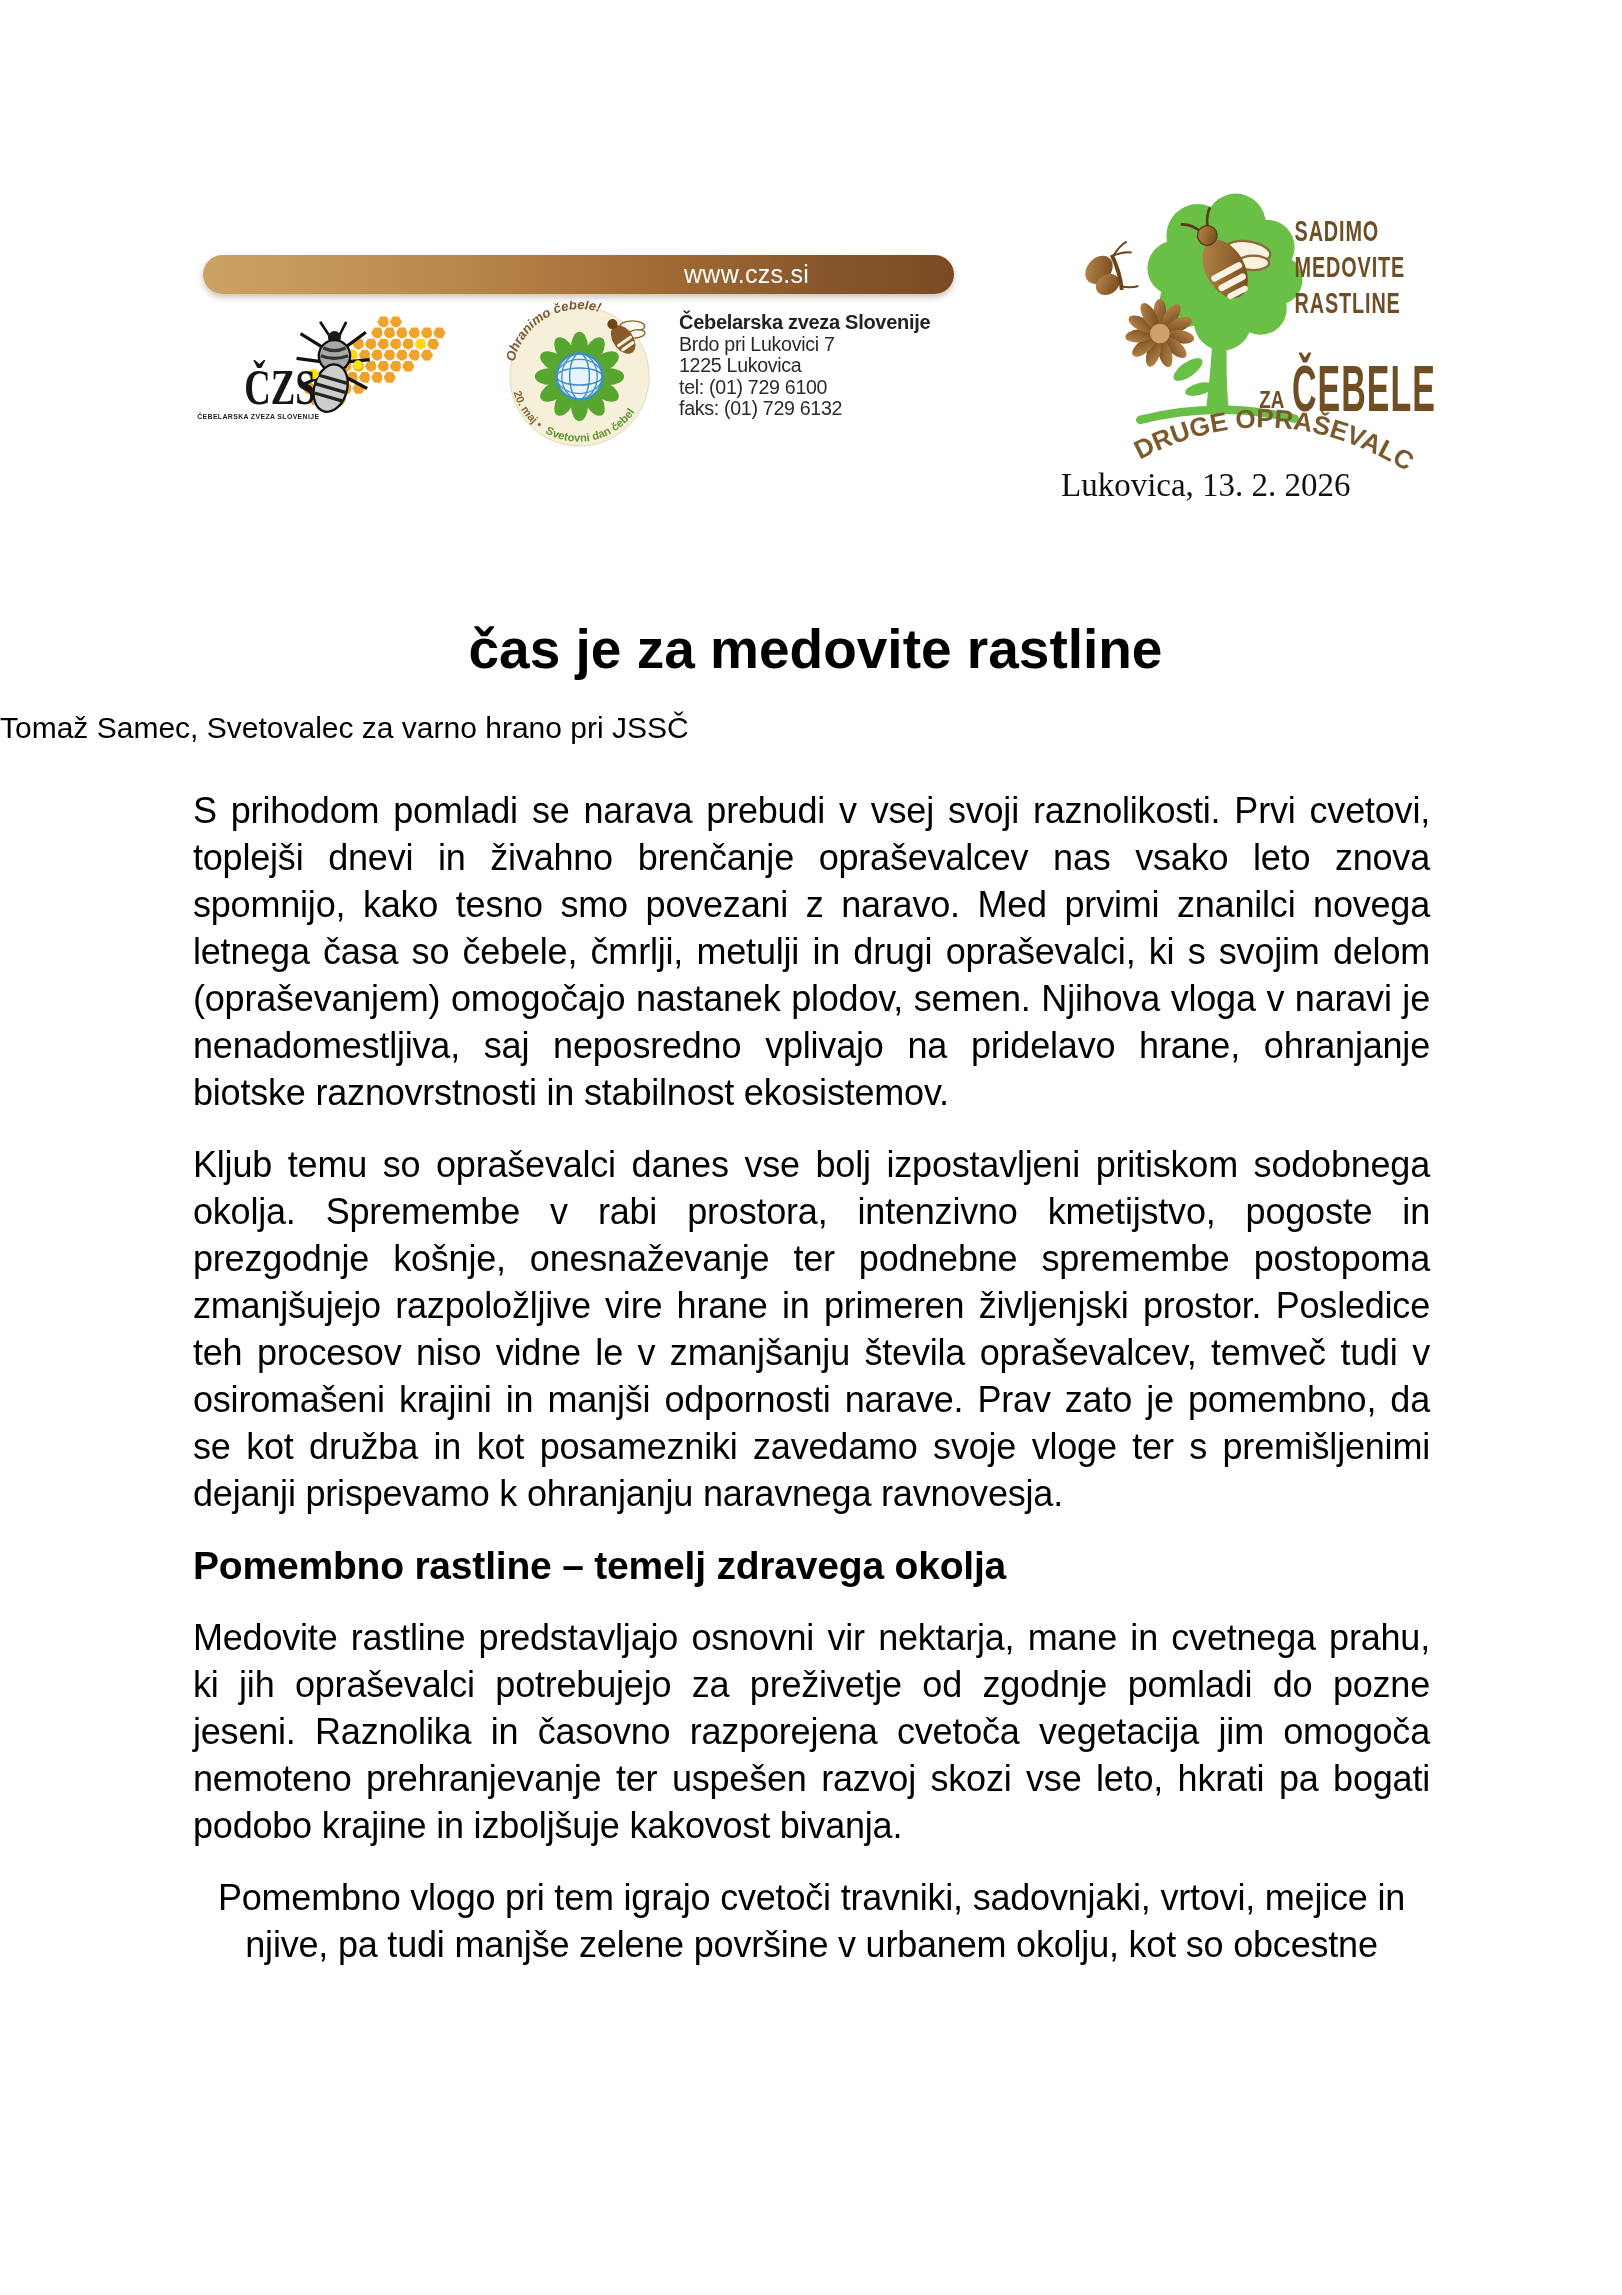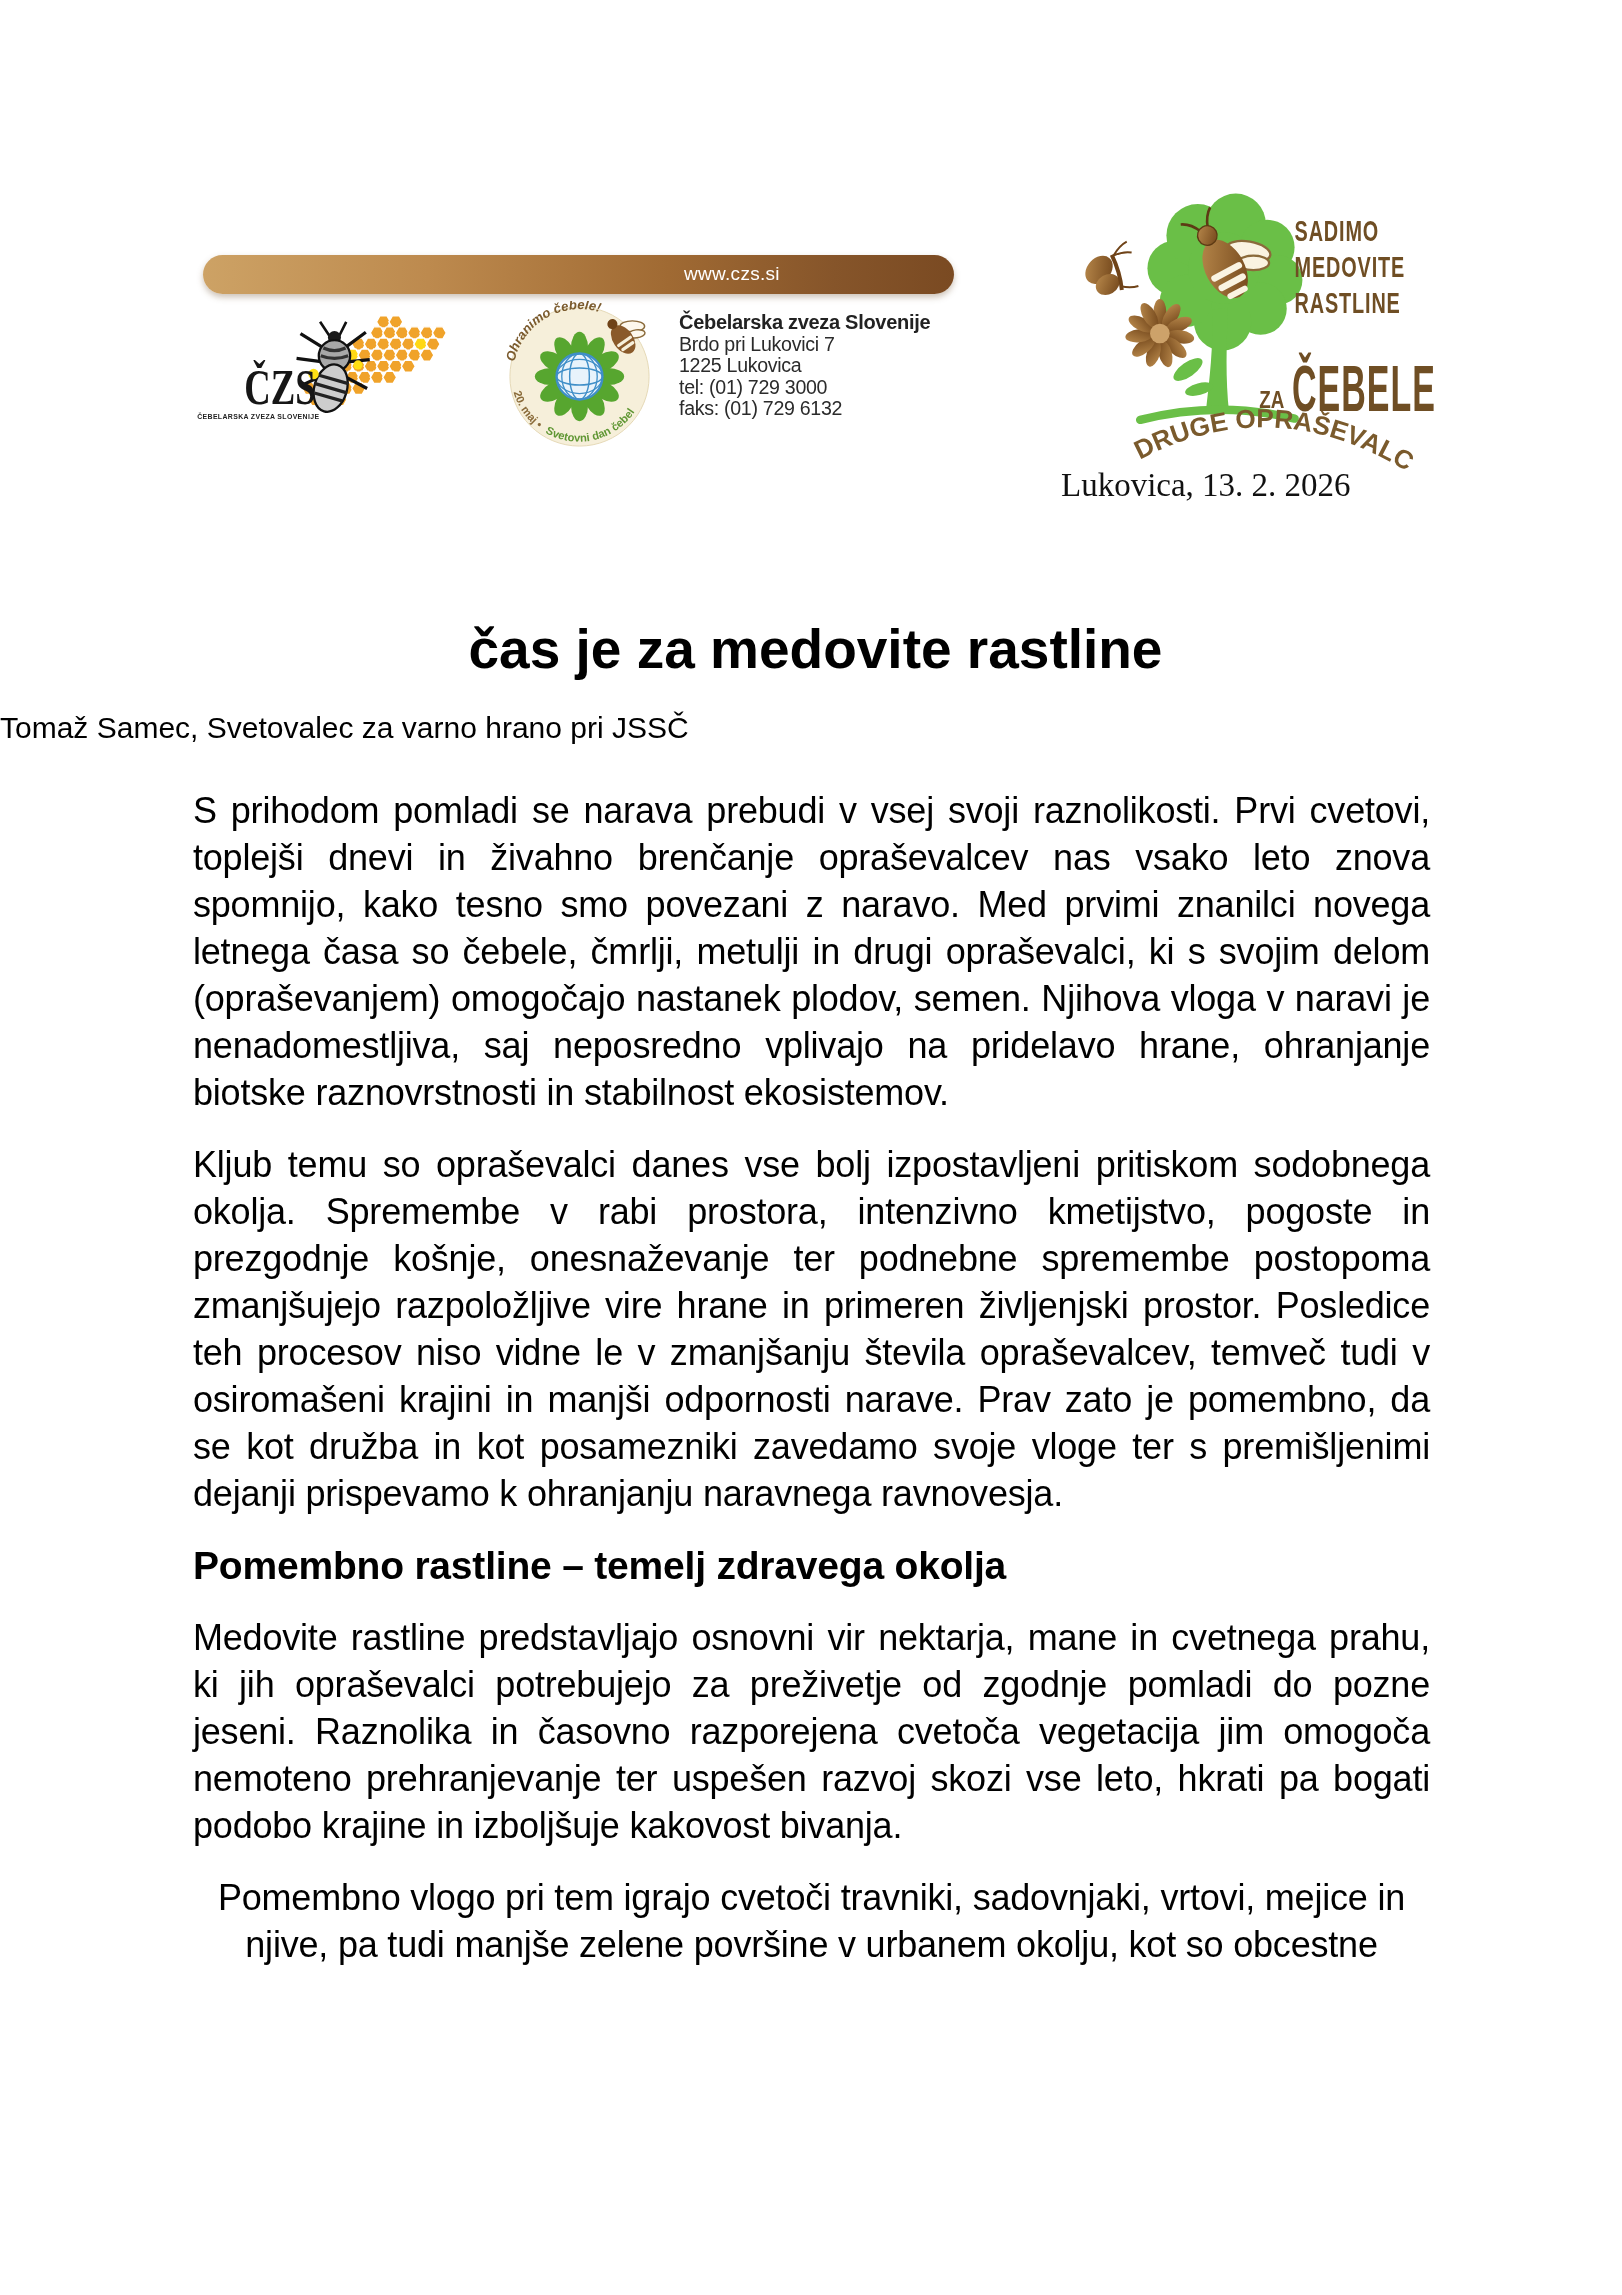--- a/index.html
+++ b/index.html
@@ -4,21 +4,21 @@
 <style>
   html,body{margin:0;padding:0;background:#888;}
   .page{position:relative;width:1623px;height:2295px;background:#ffffff;overflow:hidden;
         font-family:"Liberation Sans","DejaVu Sans",sans-serif;color:#000;}
 
   
   .url-bar{position:absolute;left:203px;top:255px;width:751px;height:39px;border-radius:19.6px;
            background:linear-gradient(90deg,#cda265 0%,#bd8a4e 30%,#a06a33 62%,#86552a 84%,#7a4a22 100%);
            box-shadow:0 3.3px 5.9px rgba(110,80,50,.35);}
   .url-bar span{position:absolute;left:481px;top:0;height:39px;line-height:38px;
-                font-size:19px;color:#ffffff;letter-spacing:0.3px;}
+                font-size:25px;color:#ffffff;letter-spacing:0.3px;}
   .address{position:absolute;left:679px;top:312px;font-size:19.6px;line-height:21.6px;
            color:#2b2b2b;letter-spacing:-0.3px;}
   .address .b{font-weight:bold;font-size:20px;color:#222;}
   svg{position:absolute;}
   #czs-logo{left:192px;top:310px;}
   #badge-logo{left:504px;top:301px;}
   #campaign-logo{left:1067px;top:170px;}
 
   
   .date{position:absolute;left:1061px;top:466px;font-family:"Liberation Serif","DejaVu Serif",serif;
@@ -180,21 +180,21 @@
           <tspan dx="7" fill="#5f9633">Svetovni dan čebel</tspan>
         </textPath>
       </text>
     </g>
   </svg>
 
   <div class="address">
     <div class="b">Čebelarska zveza Slovenije</div>
     <div>Brdo pri Lukovici 7</div>
     <div>1225 Lukovica</div>
-    <div>tel: (01) 729 3000</div>
+    <div>tel: (01) 729 6100</div>
     <div>faks: (01) 729 6132</div>
   </div>
 
   <svg id="campaign-logo" width="412" height="314" viewBox="0 0 630 480">
     <defs>
       <linearGradient id="beeGrad" x1="0" y1="0" x2="1" y2="1">
         <stop offset="0" stop-color="#bc8c4e"></stop>
           <stop offset="1" stop-color="#6f4318"></stop>
       </linearGradient>
       <path id="campArc" d="M 95 452 Q 305 332 515 458"></path>

